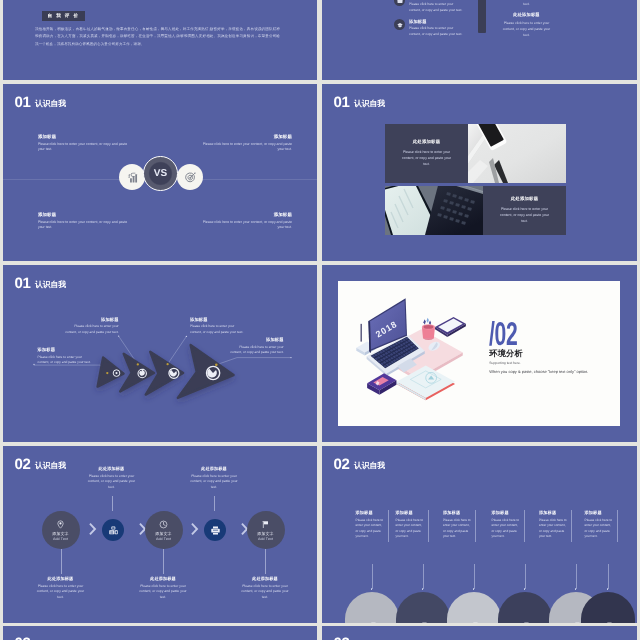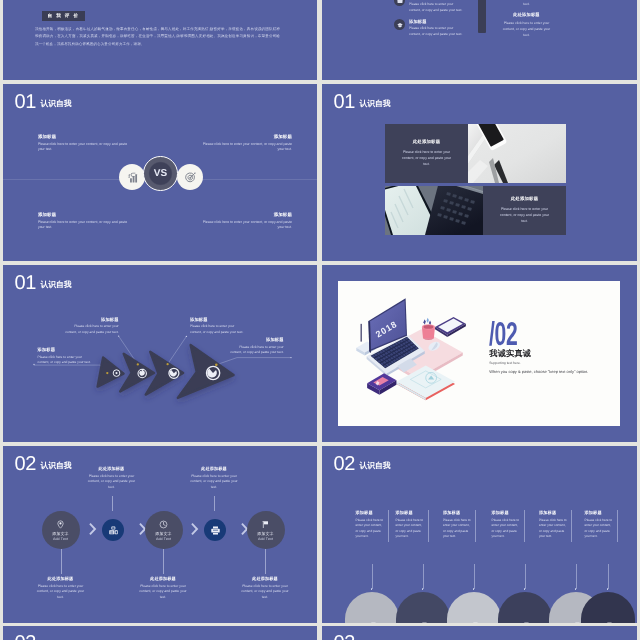--- a/index.html
+++ b/index.html
@@ -9,21 +9,21 @@
   .c1{left:3px;}
   .c2{left:322px;width:315px;}
   .r1{top:-97px;}
   .r2{top:84px;}
   .r3{top:265px;}
   .r4{top:446px;}
   .r5{top:625.5px;}
 
   
   .hdr{position:absolute;left:11.4px;top:9.5px;display:flex;align-items:flex-end;color:#fff;}
-  .hnum{font-size:20px;font-weight:normal;line-height:17.5px;letter-spacing:-0.2px;}
+  .hnum{font-size:15px;font-weight:bold;line-height:17.5px;letter-spacing:-0.2px;}
   .htxt{font-size:7.8px;font-weight:bold;margin-left:4.2px;line-height:8.2px;position:relative;top:-3px;}
 
   .ttl{font-size:4.4px;color:#ffffff;font-weight:bold;letter-spacing:.2px;}
   .bdy{font-size:3.5px;color:#d5d9ee;line-height:1.7;font-weight:normal;}
 
   
   #s-vs .hline{position:absolute;left:0;top:95px;width:314px;height:1px;background:rgba(255,255,255,.12);}
   #s-vs .q{position:absolute;width:95px;}
   #s-vs .q .ttl{margin-bottom:1.5px;}
   .tr{text-align:right;}
@@ -421,21 +421,21 @@
         <path d="M35 114 l3 2 l-2 4 l-3 -2 z" fill="#fff" opacity=".7"></path>
       </g>
       <defs>
         <linearGradient id="scrg" x1="0" y1="0" x2="1" y2="1">
           <stop offset="0" stop-color="#6a6eb8"></stop>
             <stop offset="1" stop-color="#4e5296"></stop>
         </linearGradient>
       </defs>
     </svg>
     <div class="secnum">/02</div>
-    <div class="sectitle">我诚实真诚</div>
+    <div class="sectitle">环境分析</div>
     <div class="sub1">Supporting text here.</div>
     <div class="sub2">When you copy &amp; paste, choose "keep text only" option.</div>
   </div>
 
   <div class="slide c1 r4" id="s-timeline">
     <div class="hdr">
       <div class="hnum">02</div>
       <div class="htxt">认识自我</div>
     </div>
 

